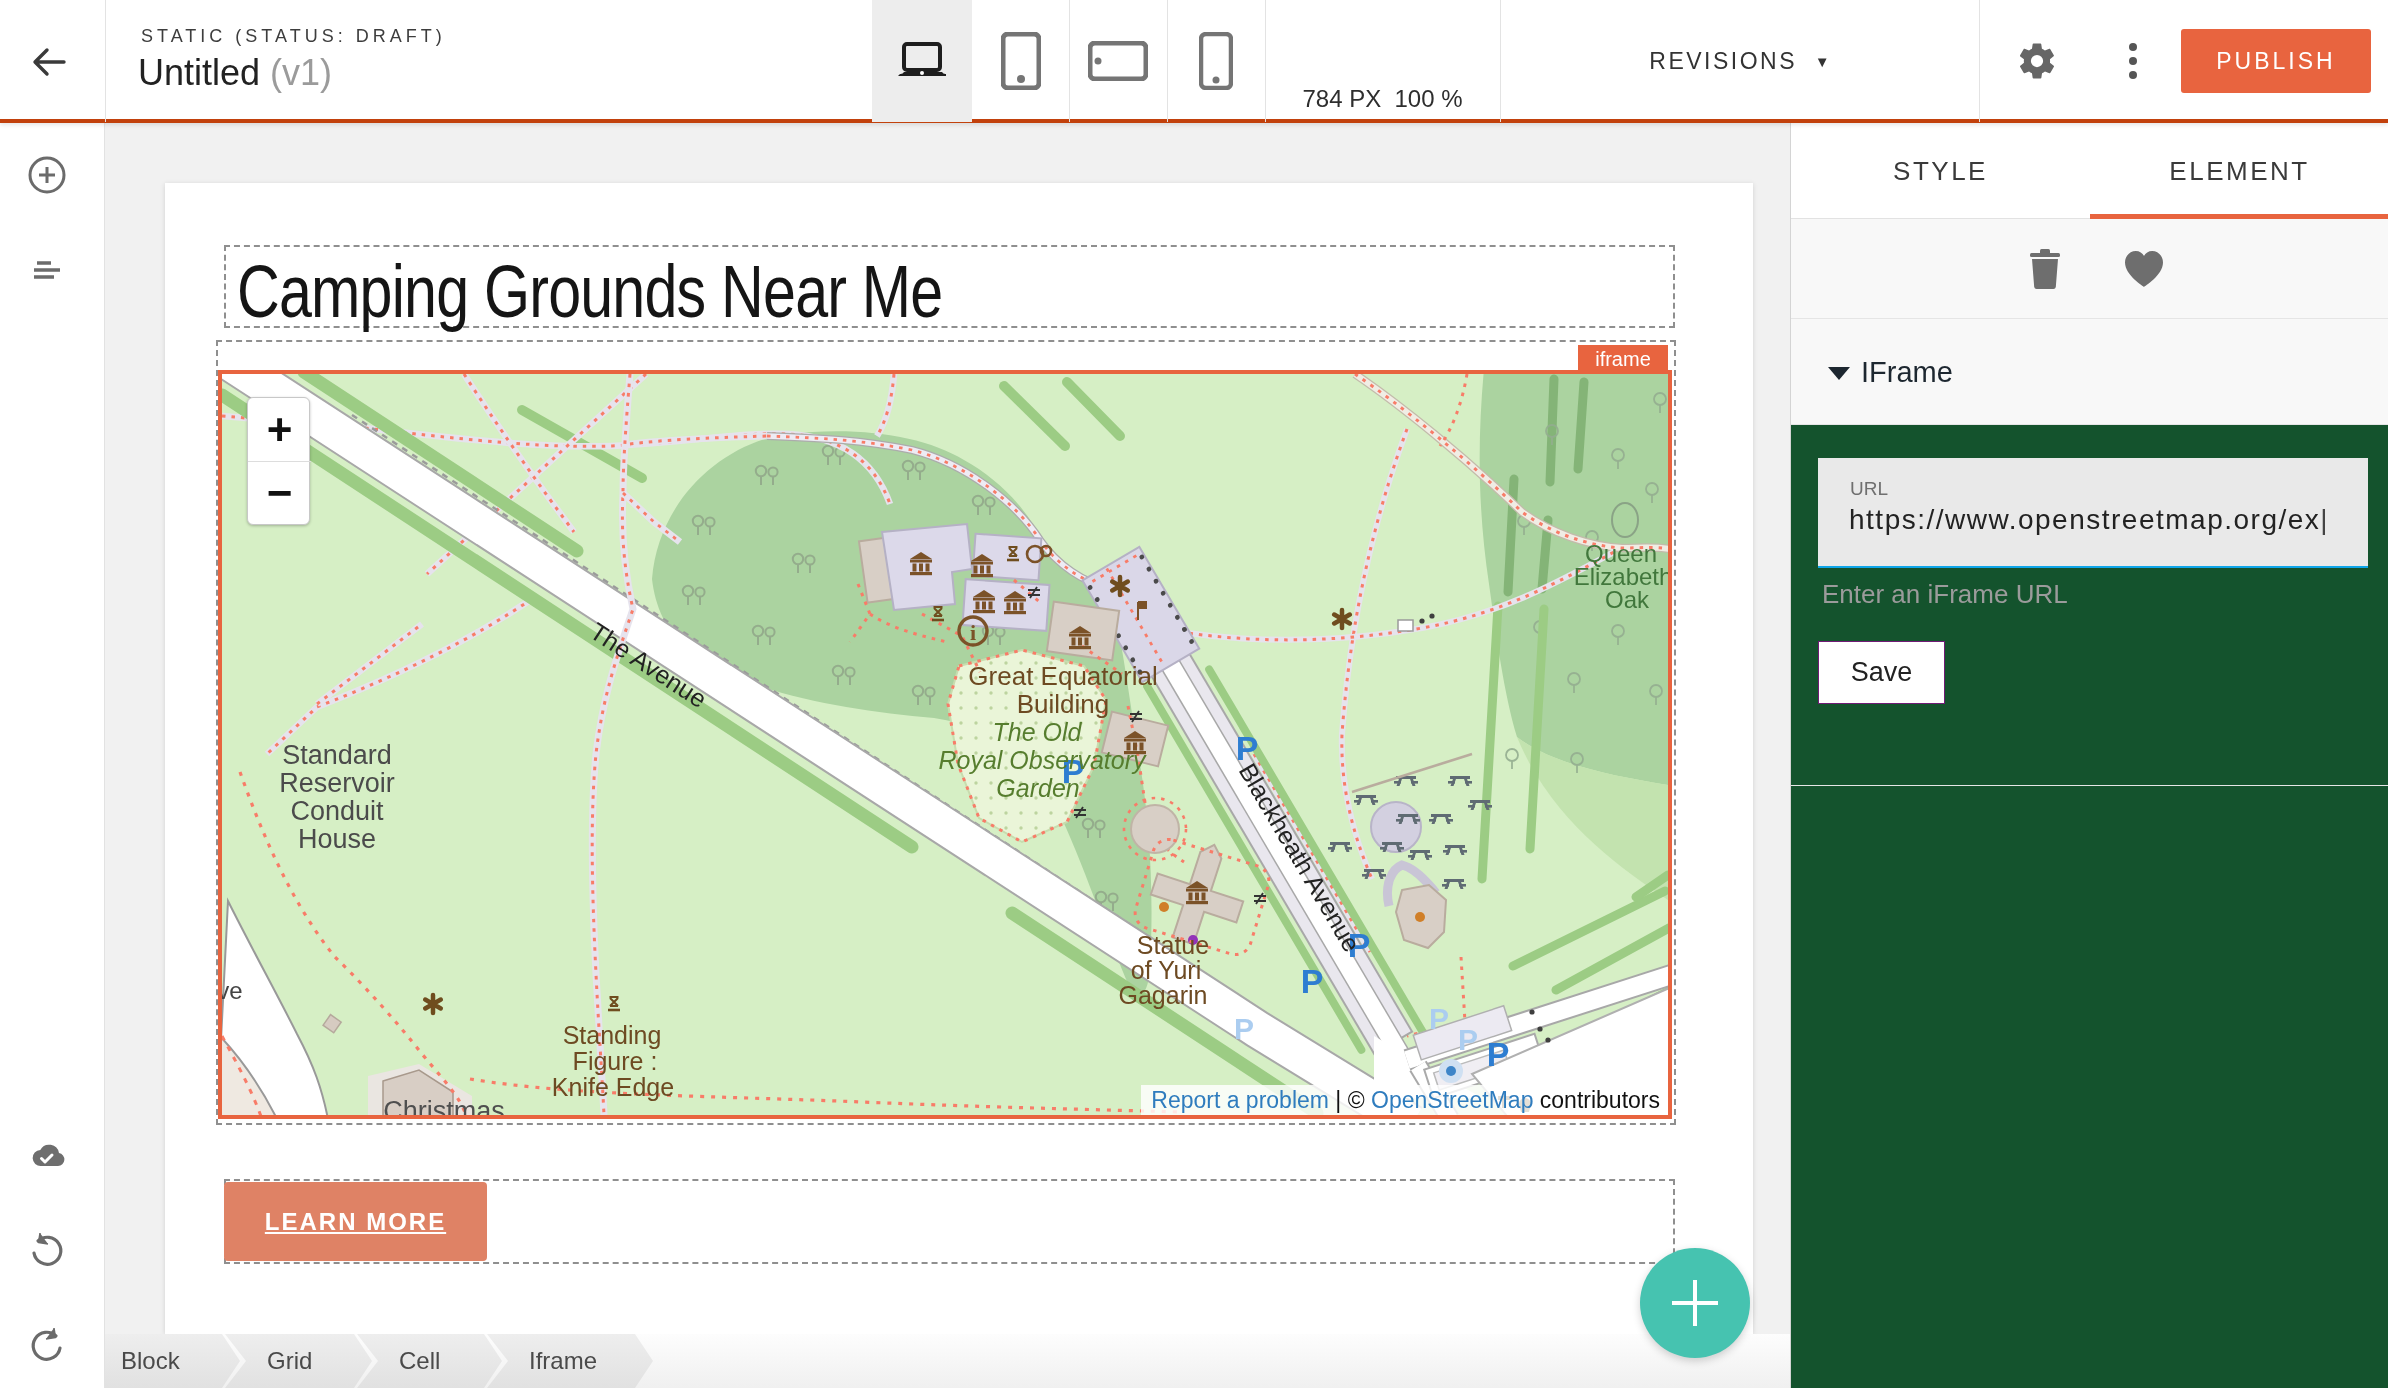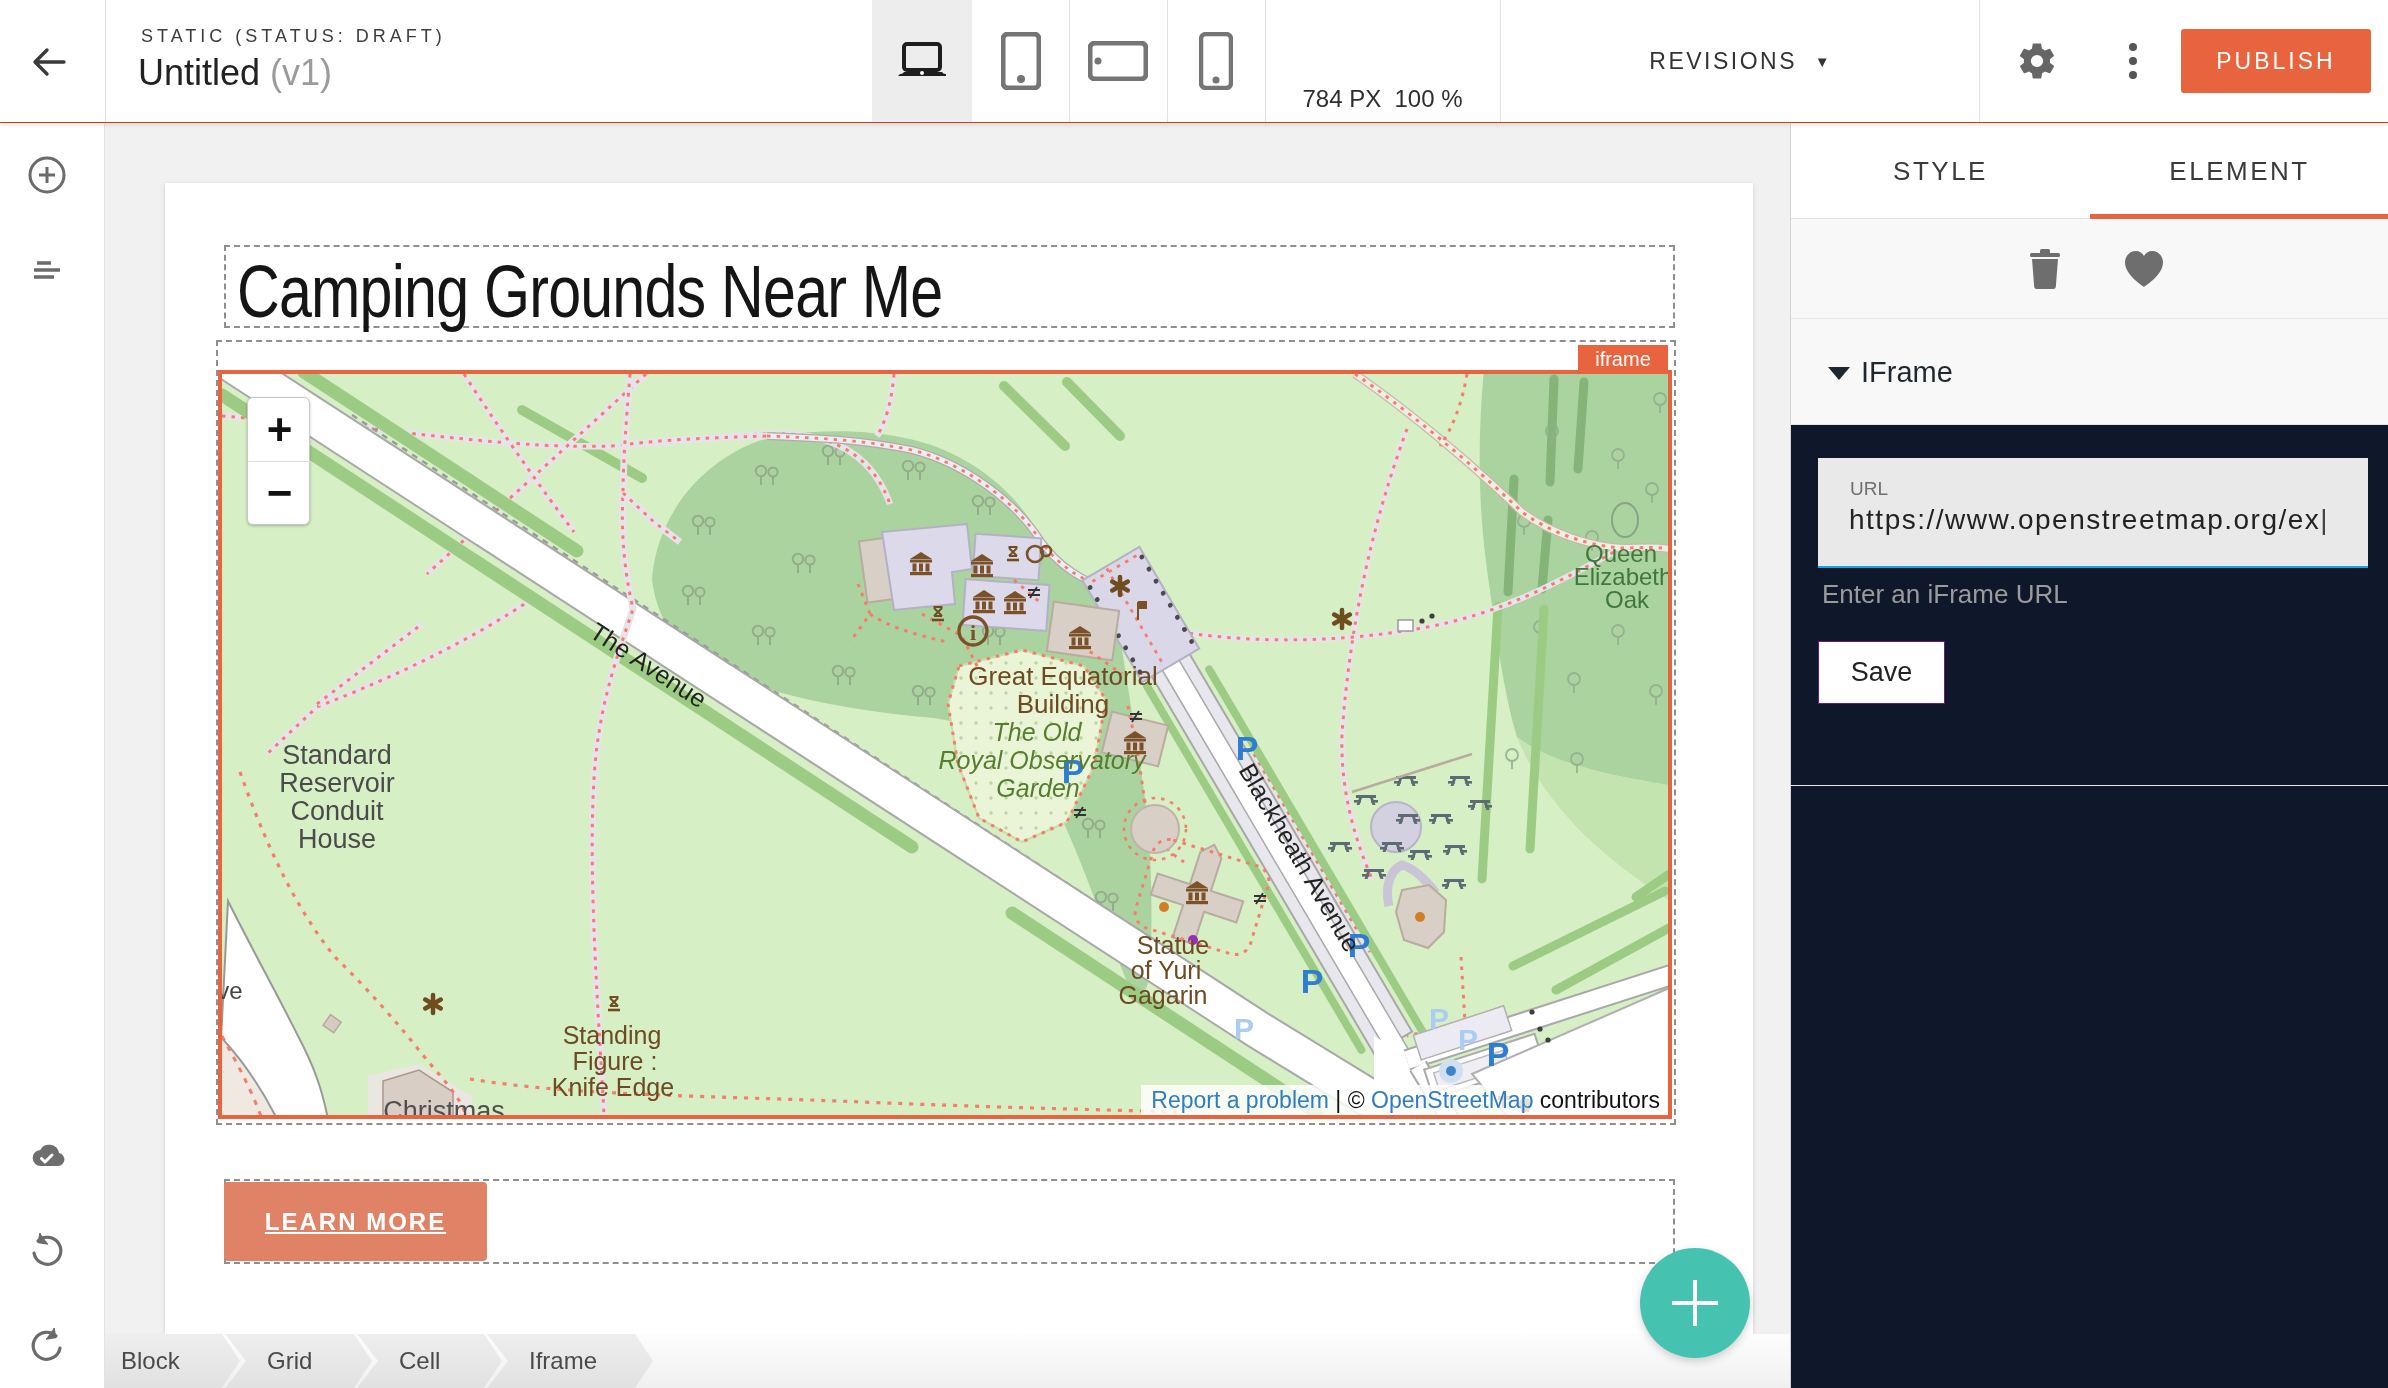--- a/index.html
+++ b/index.html
@@ -1,20 +1,20 @@
 <!DOCTYPE html>
 <html><head>
 <meta charset="utf-8">
 <style>
 * { margin:0; padding:0; box-sizing:border-box; }
 html,body { width:2388px; height:1388px; overflow:hidden; }
 body { font-family:"Liberation Sans", sans-serif; background:#f1f1f1; position:relative; }
 .abs { position:absolute; }
 
-#topbar { position:absolute; left:0; top:0; width:2388px; height:123px; background:#fff; border-bottom:1px solid #c2410c; box-shadow:0 2px 4px rgba(0,0,0,.10); z-index:40; }
+#topbar { position:absolute; left:0; top:0; width:2388px; height:123px; background:#fff; border-bottom:4px solid #c2410c; box-shadow:0 2px 4px rgba(0,0,0,.10); z-index:40; }
 .vdiv { position:absolute; top:0; height:122px; width:1px; background:#e3e3e3; }
 #staticlbl { position:absolute; left:141px; top:26px; font-size:18px; letter-spacing:4px; color:#3d3d3d; }
 #titlelbl { position:absolute; left:138px; top:52px; font-size:36px; color:#222; }
 #titlelbl .v1 { color:#9b9b9b; }
 .devcell { position:absolute; top:0; height:122px; display:flex; align-items:center; justify-content:center; }
 #pxlbl { position:absolute; left:1265px; top:0; width:235px; height:122px; display:flex; align-items:center; justify-content:center; font-size:24px; color:#2e2e2e;margin-top:38px; }
 #revisions { position:absolute; left:1500px; top:0; width:479px; height:122px; display:flex; align-items:center; justify-content:center; font-size:23px; letter-spacing:2.5px; color:#333; }
 #publish { position:absolute; left:2181px; top:29px; width:190px; height:64px; background:#e8643f; border-radius:3px; color:#fff; font-size:23px; letter-spacing:3px; display:flex; align-items:center; justify-content:center; }
 
 #sidebar { position:absolute; left:0; top:123px; width:105px; height:1265px; background:#fff; border-right:1px solid #e2e2e2; z-index:30; }
@@ -36,21 +36,21 @@
 #zoomctl .zline { position:absolute; left:0; top:63px; width:63px; height:1px; background:#ddd; }
 #zoomctl .zp, #zoomctl .zm { position:absolute; width:63px; height:63px; display:flex; align-items:center; justify-content:center; font-size:44px; color:#111; font-weight:bold; }
 #zoomctl .zm { top:63px; }
 
 #attrib { position:absolute; right:0; bottom:0; height:30px; background:rgba(255,255,255,.82); font-size:23px; color:#111; display:flex; align-items:center; padding:0 8px 0 10px; z-index:5; }
 #attrib .lnk { color:#2f7cbe; }
 
 #crumbbar { position:absolute; left:105px; top:1334px; width:1685px; height:54px; background:linear-gradient(180deg,#fdfdfd,#f0f0f0); z-index:35; }
 .crumb { position:absolute; top:0; height:54px; background:linear-gradient(180deg,#eeeeee,#e1e1e1); color:#4a4a4a; font-size:24px; display:flex; align-items:center; }
 
-#rpanel { position:absolute; left:1790px; top:123px; width:598px; height:1265px; background:#0f172a; border-left:1px solid #d4d4d4; z-index:30; }
+#rpanel { position:absolute; left:1790px; top:123px; width:598px; height:1265px; background:#14532d; border-left:1px solid #d4d4d4; z-index:30; }
 #tabs { position:absolute; left:0; top:0; width:598px; height:96px; background:#fff; border-bottom:1px solid #e2e2e2; }
 .tab { position:absolute; top:0; width:299px; height:96px; display:flex; align-items:center; justify-content:center; font-size:26px; letter-spacing:2.5px; color:#3a3a3a; }
 #tabunderline { position:absolute; left:299px; top:91px; width:299px; height:5px; background:#e8643f; }
 #iconrow { position:absolute; left:0; top:96px; width:598px; height:100px; background:#f8f8f8; border-bottom:1px solid #e5e5e5; }
 #ifhdr { position:absolute; left:0; top:196px; width:598px; height:106px; background:#f8f8f8; border-bottom:1px solid #e5e5e5; }
 #ifhdr .caret { position:absolute; left:37px; top:48px; width:0; height:0; border-left:11px solid transparent; border-right:11px solid transparent; border-top:13px solid #1d2730; }
 #ifhdr .t { position:absolute; left:70px; top:37px; font-size:29px; color:#1d2730; }
 #urlbox { position:absolute; left:27px; top:335px; width:550px; height:110px; background:#e9e9e9; border-bottom:2px solid #0ea5e9; }
 #urlbox .lab { position:absolute; left:32px; top:20px; font-size:19px; color:#6f6f6f; }
 #urlbox .val { position:absolute; left:31px; top:46px; font-size:28px; letter-spacing:1.5px; color:#222; white-space:nowrap; }

